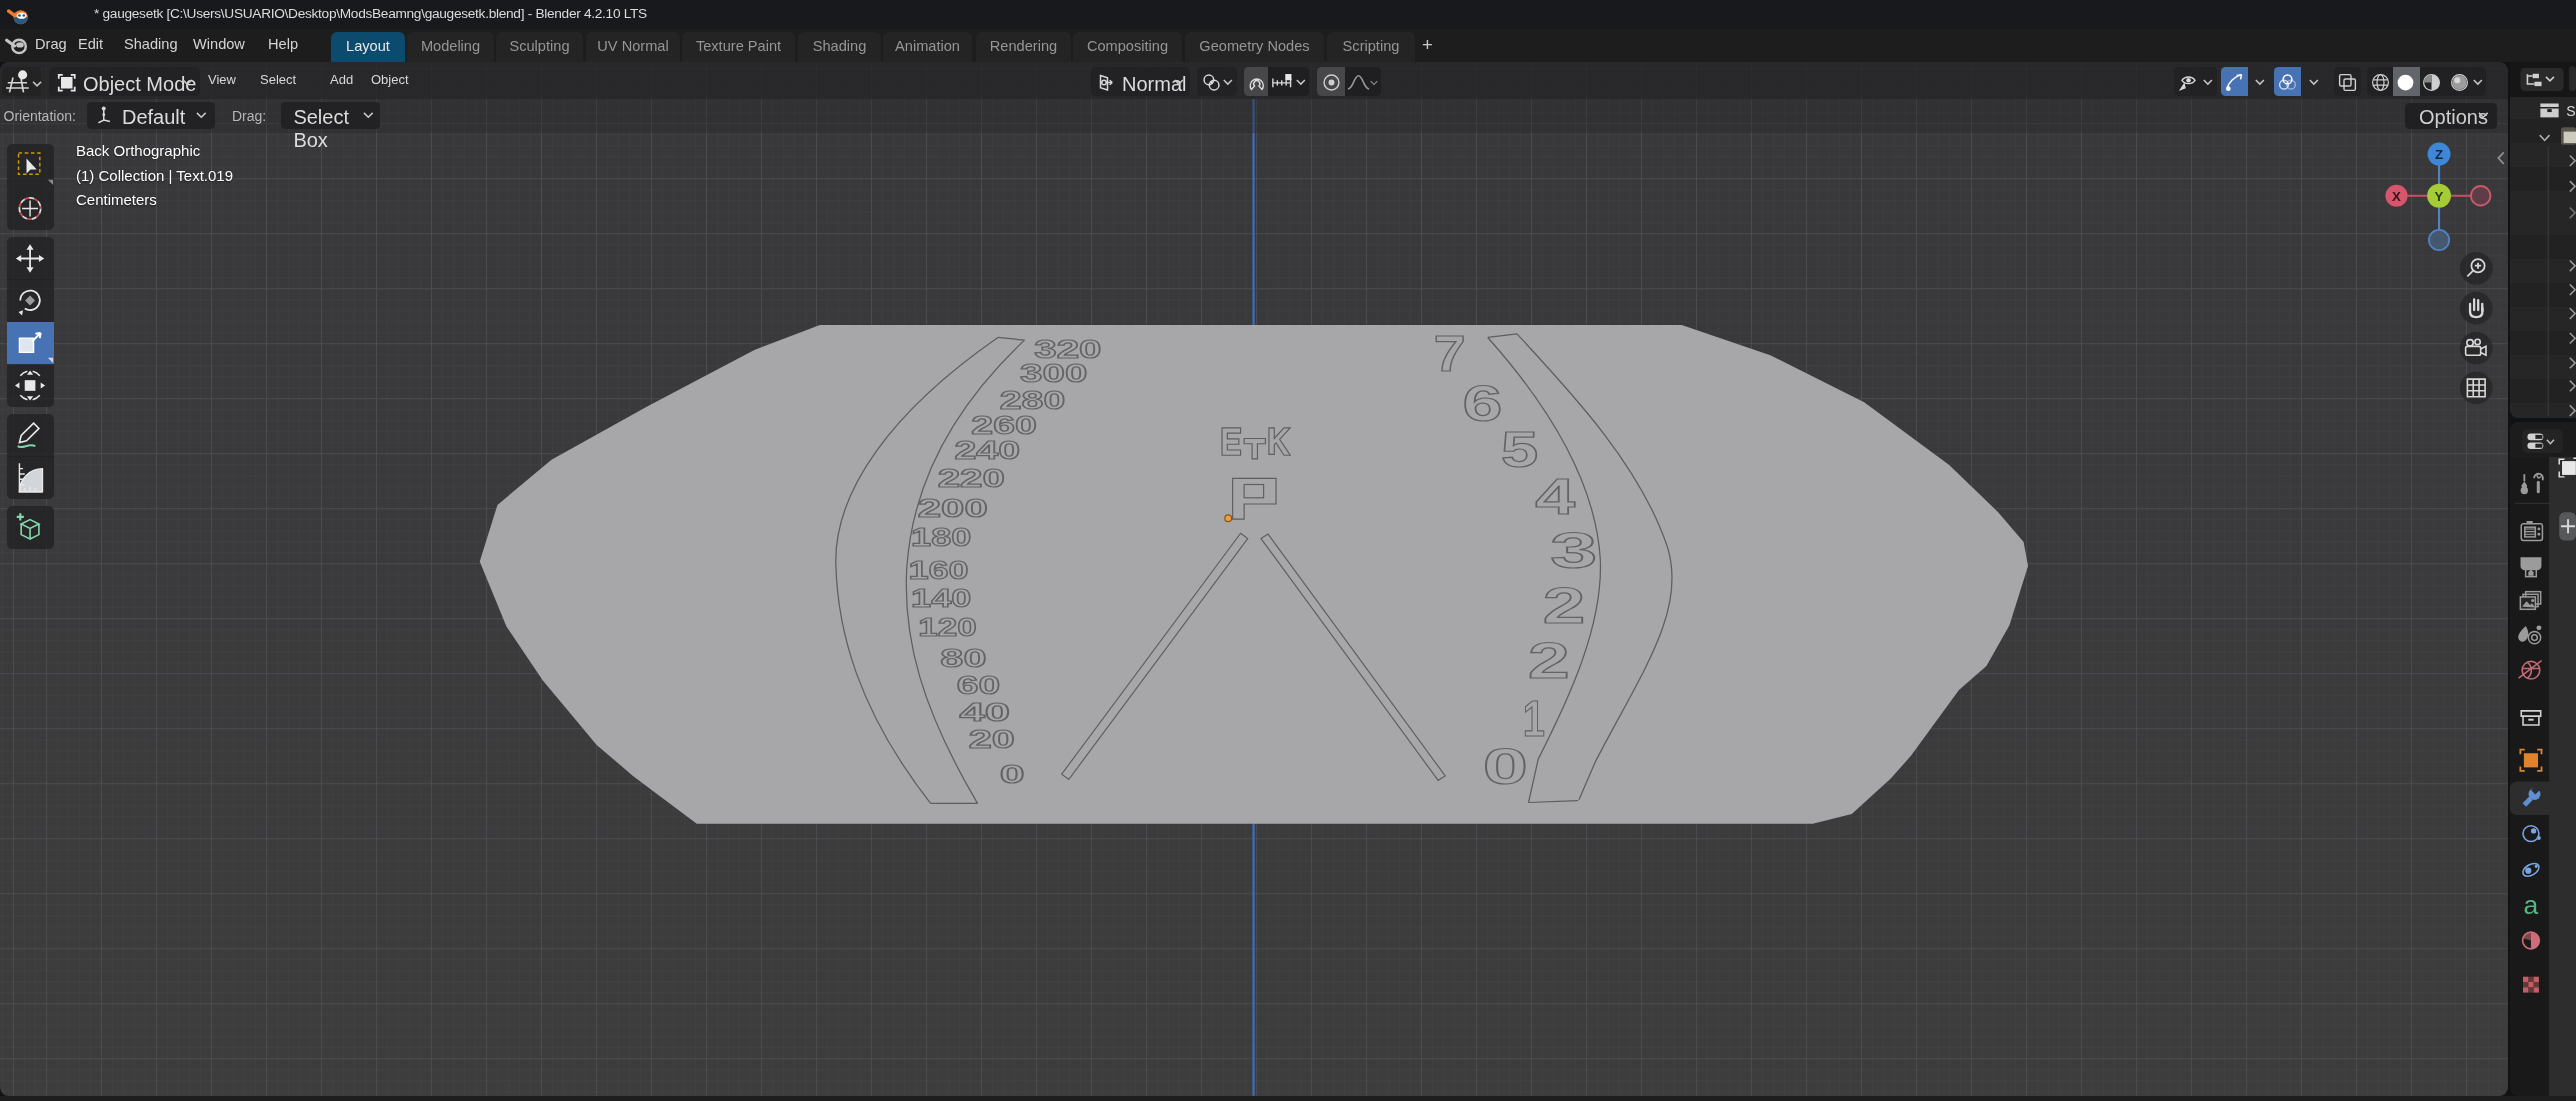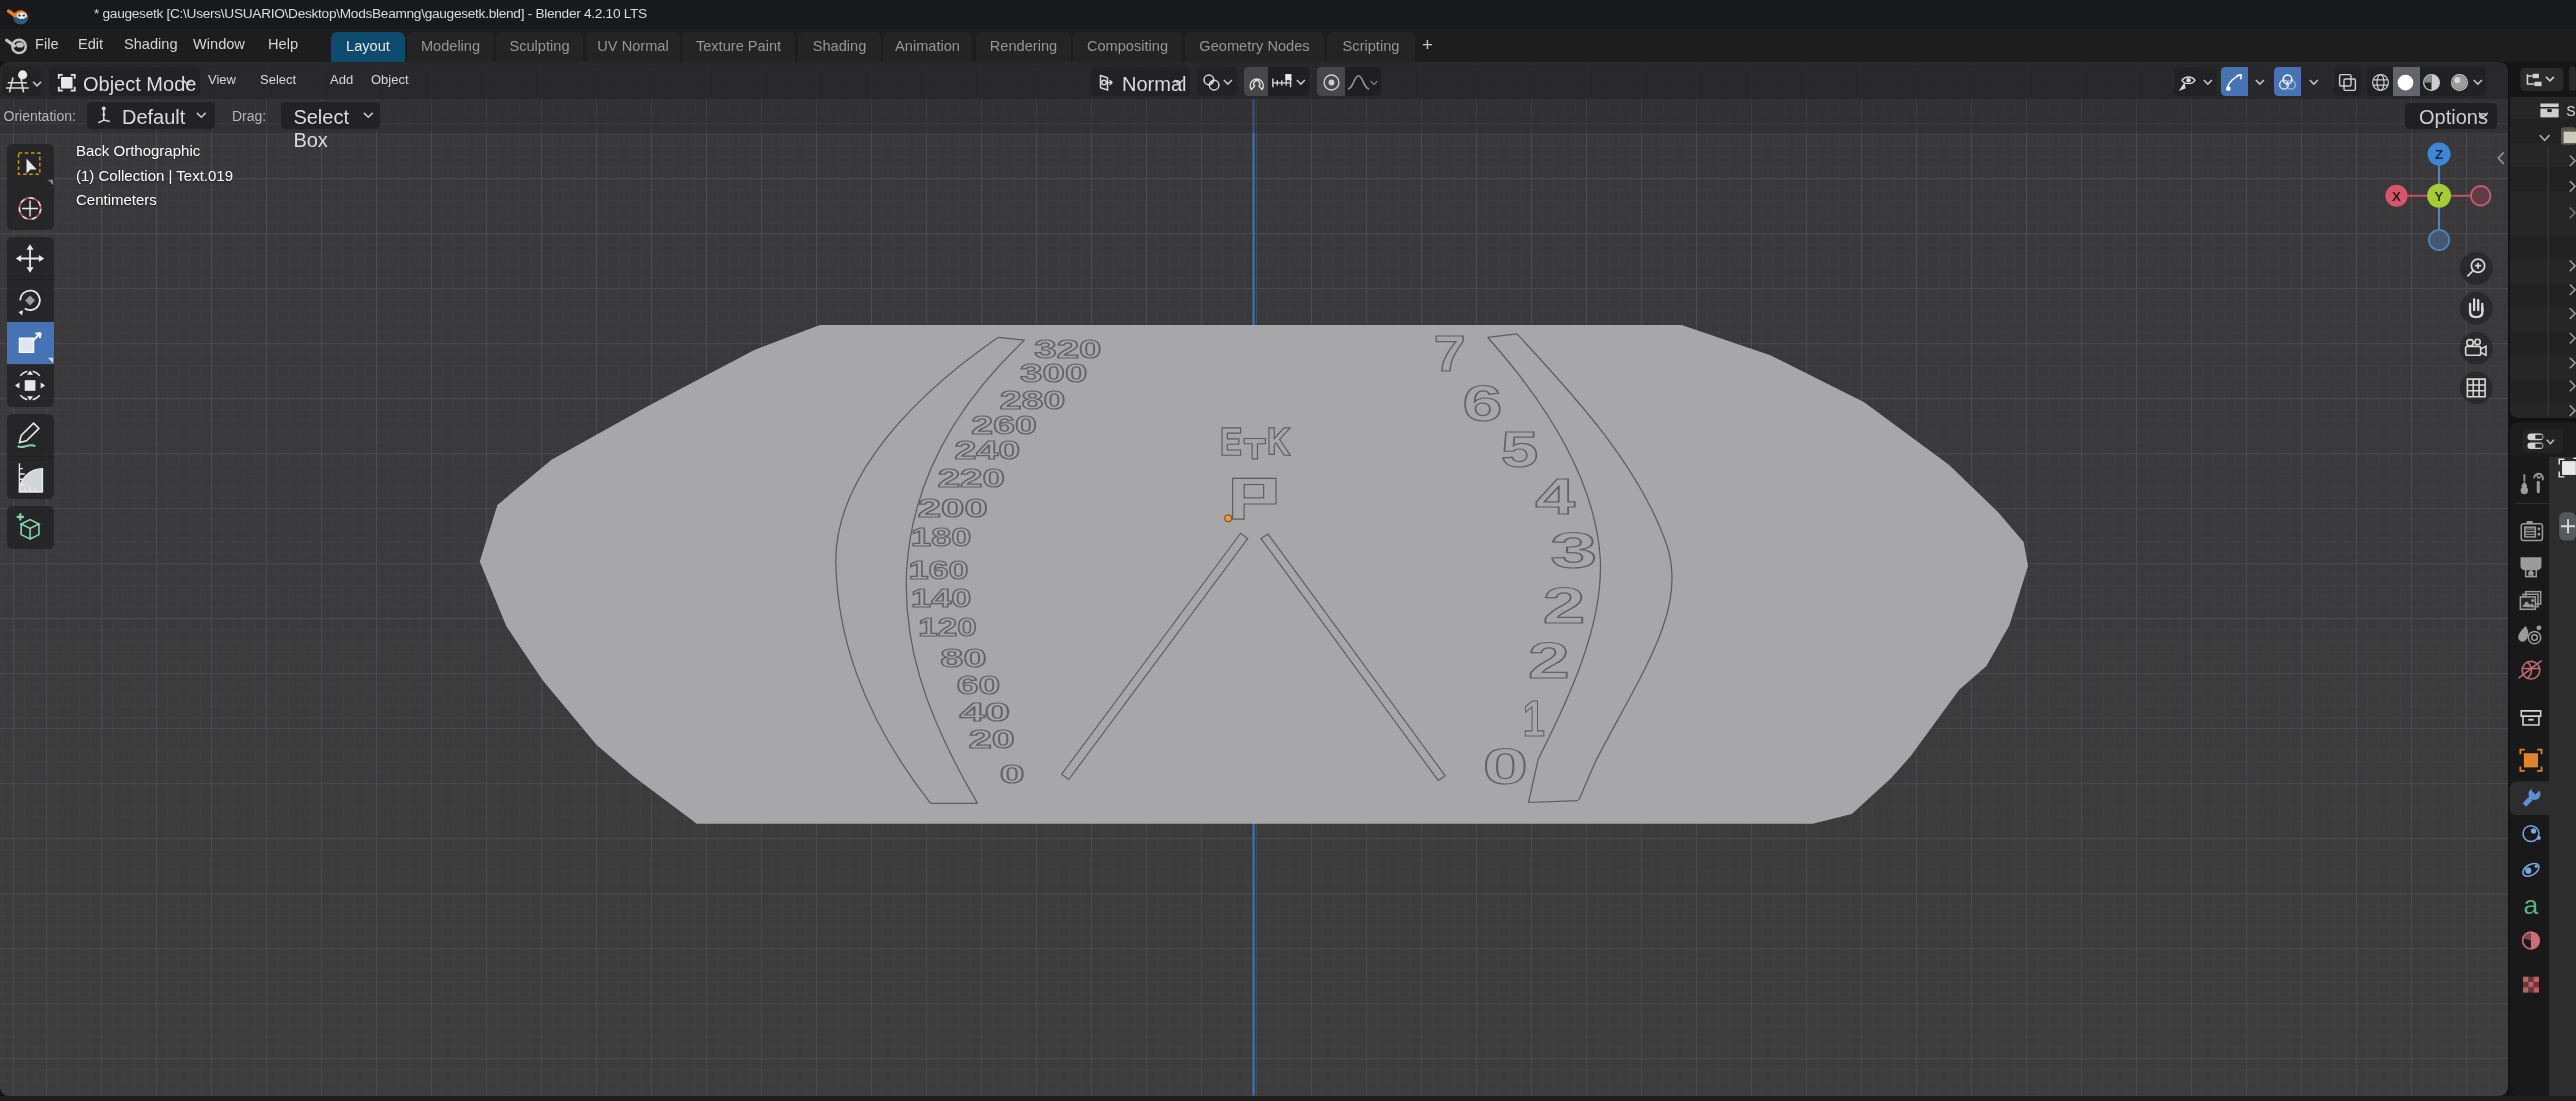--- a/index.html
+++ b/index.html
@@ -426,21 +426,21 @@
       <circle cx="19" cy="13" r="1.5" fill="#25567a"></circle>
     </svg>
   <span class="ttext">* gaugesetk [C:\Users\USUARIO\Desktop\ModsBeamng\gaugesetk.blend] - Blender 4.2.10 LTS</span>
     </div>
   <div id="menubar">
     <svg style="position:absolute;left:3.5px;top:5.3px" width="26.6" height="23" viewBox="0 0 30 26">
       <path d="M3 7 L12 13.5" stroke="#c4c4c4" stroke-width="3.6" stroke-linecap="round"></path>
       <circle cx="17" cy="14" r="7.6" fill="none" stroke="#c4c4c4" stroke-width="2.8"></circle>
       <ellipse cx="18" cy="12.3" rx="4.4" ry="2.9" fill="#c4c4c4"></ellipse>
     </svg>
-    <span class="menuitem" style="left:35px">File</span>
+    <span class="menuitem" style="left:35px">Drag</span>
     <span class="menuitem" style="left:78px">Edit</span>
     <span class="menuitem" style="left:124px">Shading</span>
     <span class="menuitem" style="left:193px">Window</span>
     <span class="menuitem" style="left:268px">Help</span>
     <div class="tab active" style="left:331px; width:74px">Layout</div>
     <div class="tab" style="left:407px; width:87px">Modeling</div>
     <div class="tab" style="left:496px; width:87px">Sculpting</div>
     <div class="tab" style="left:586px; width:94px">UV Normal</div>
     <div class="tab" style="left:682px; width:113px">Texture Paint</div>
     <div class="tab" style="left:798px; width:83px">Shading</div>

